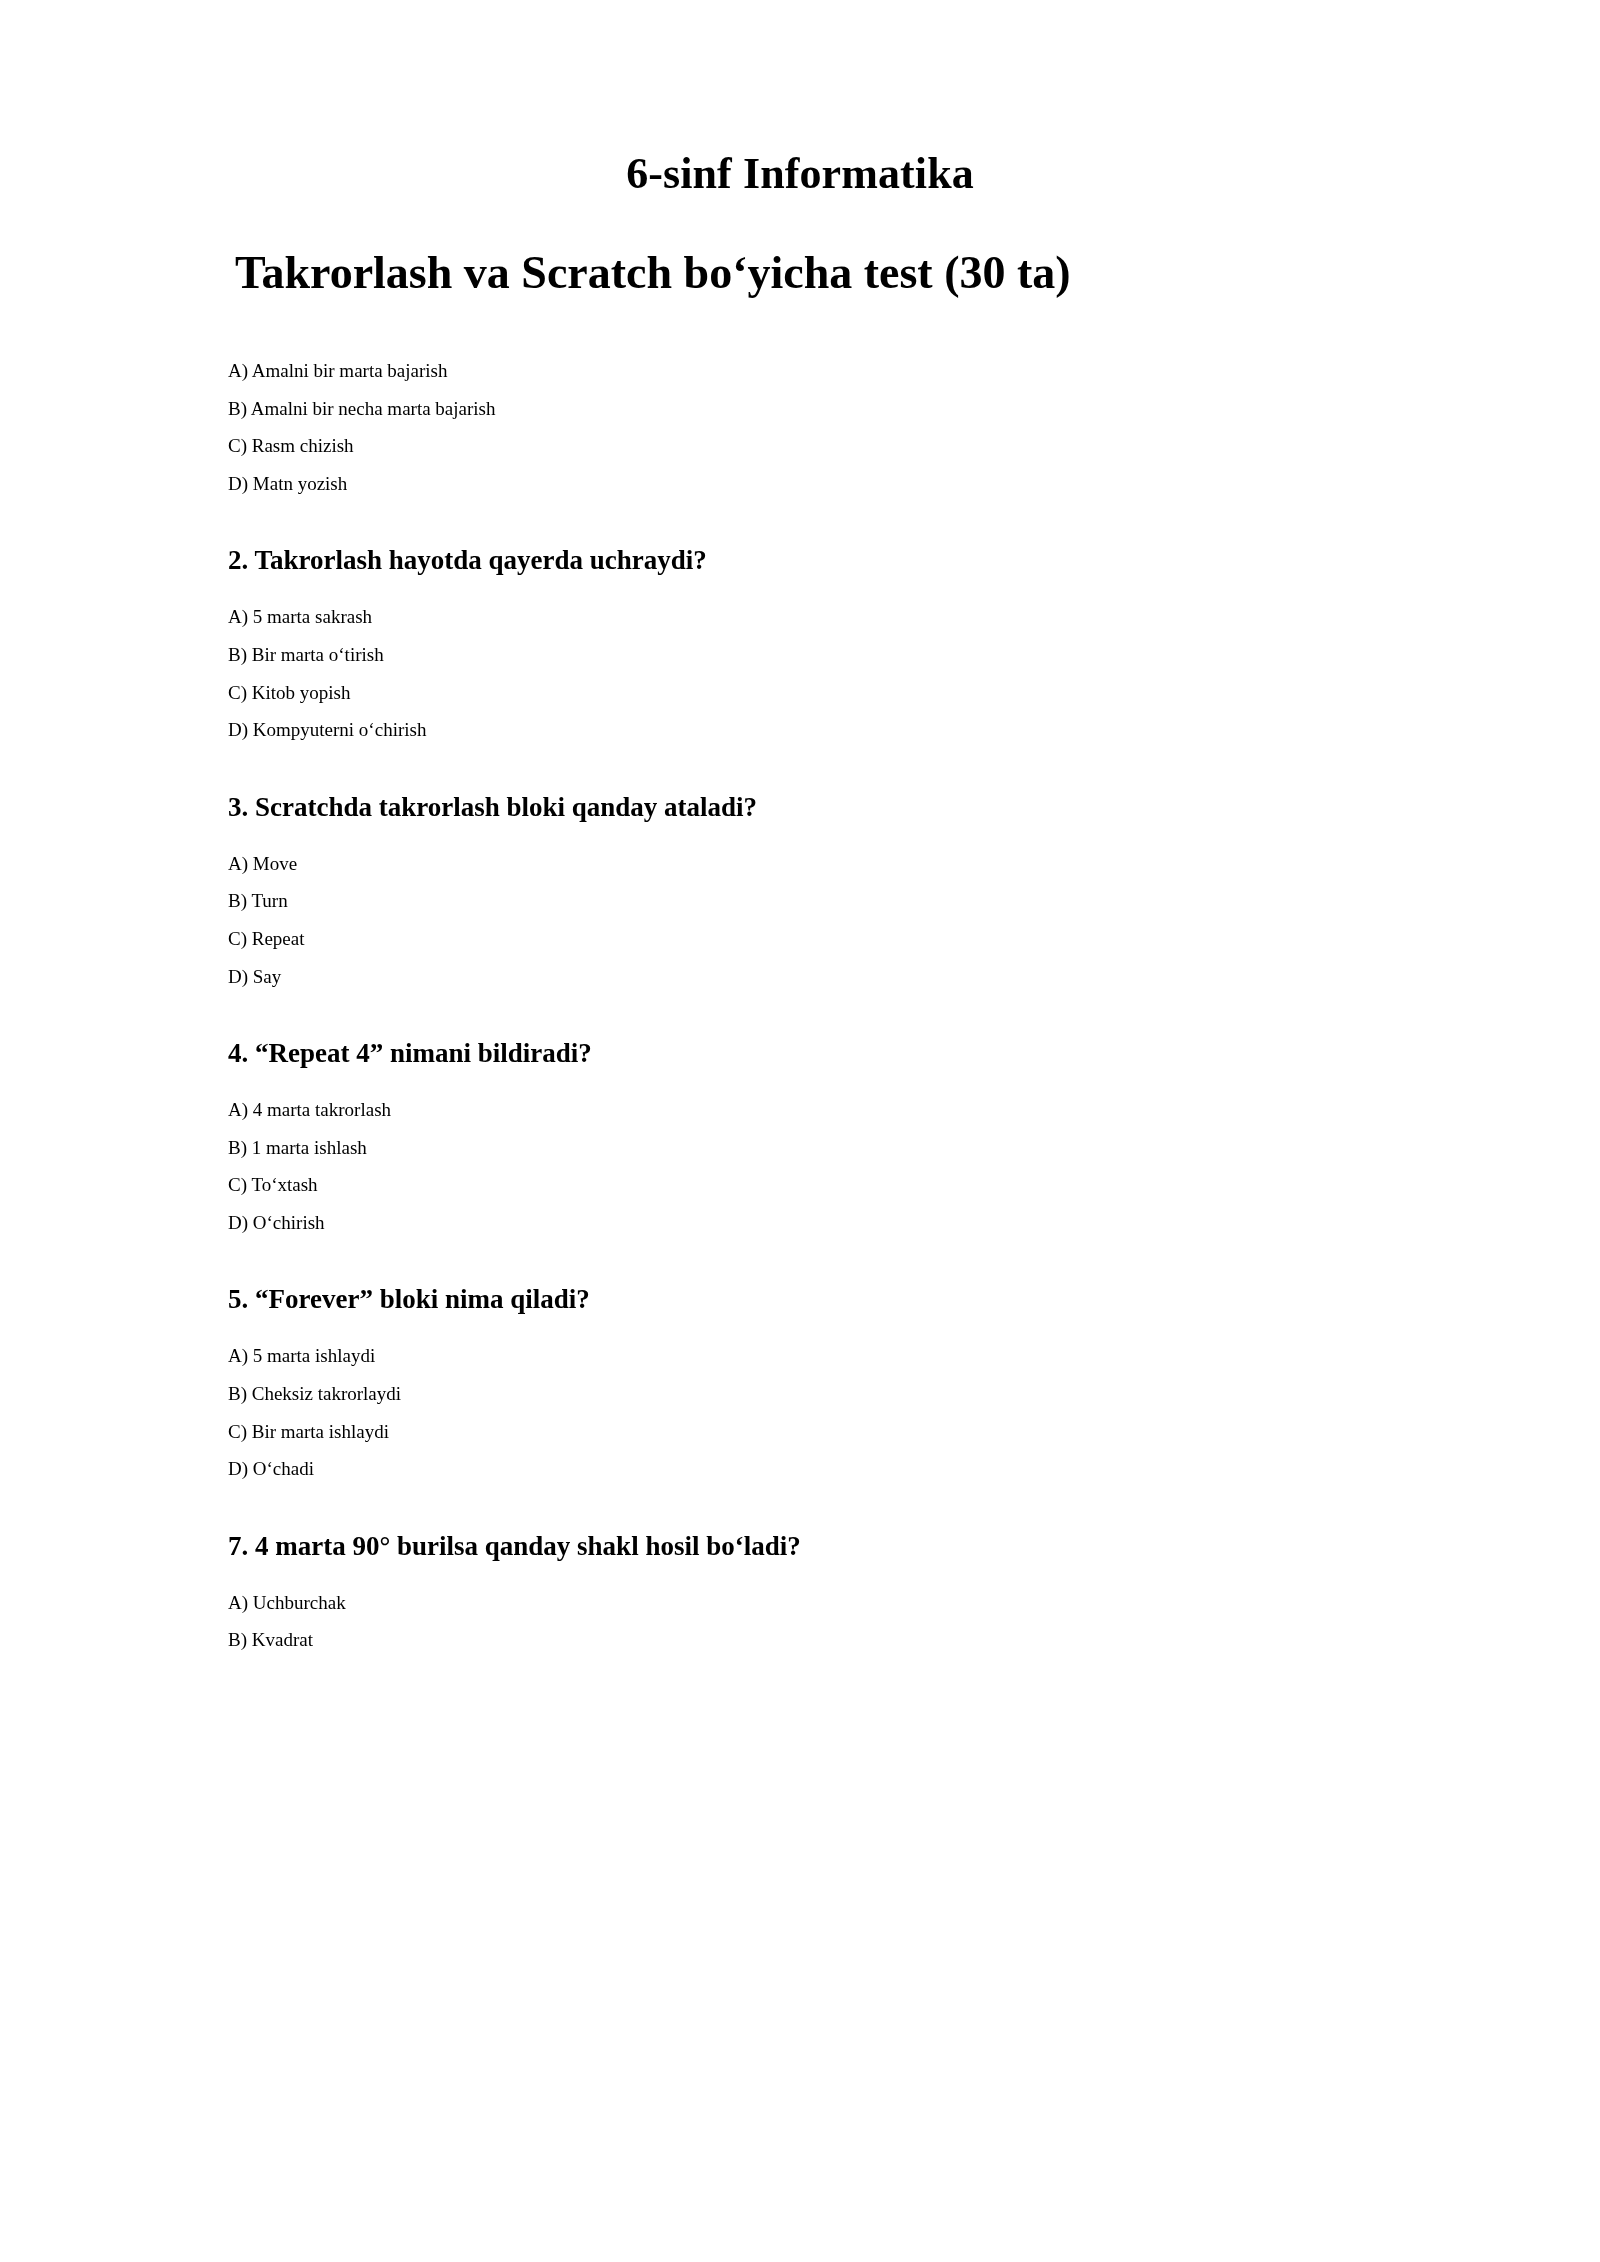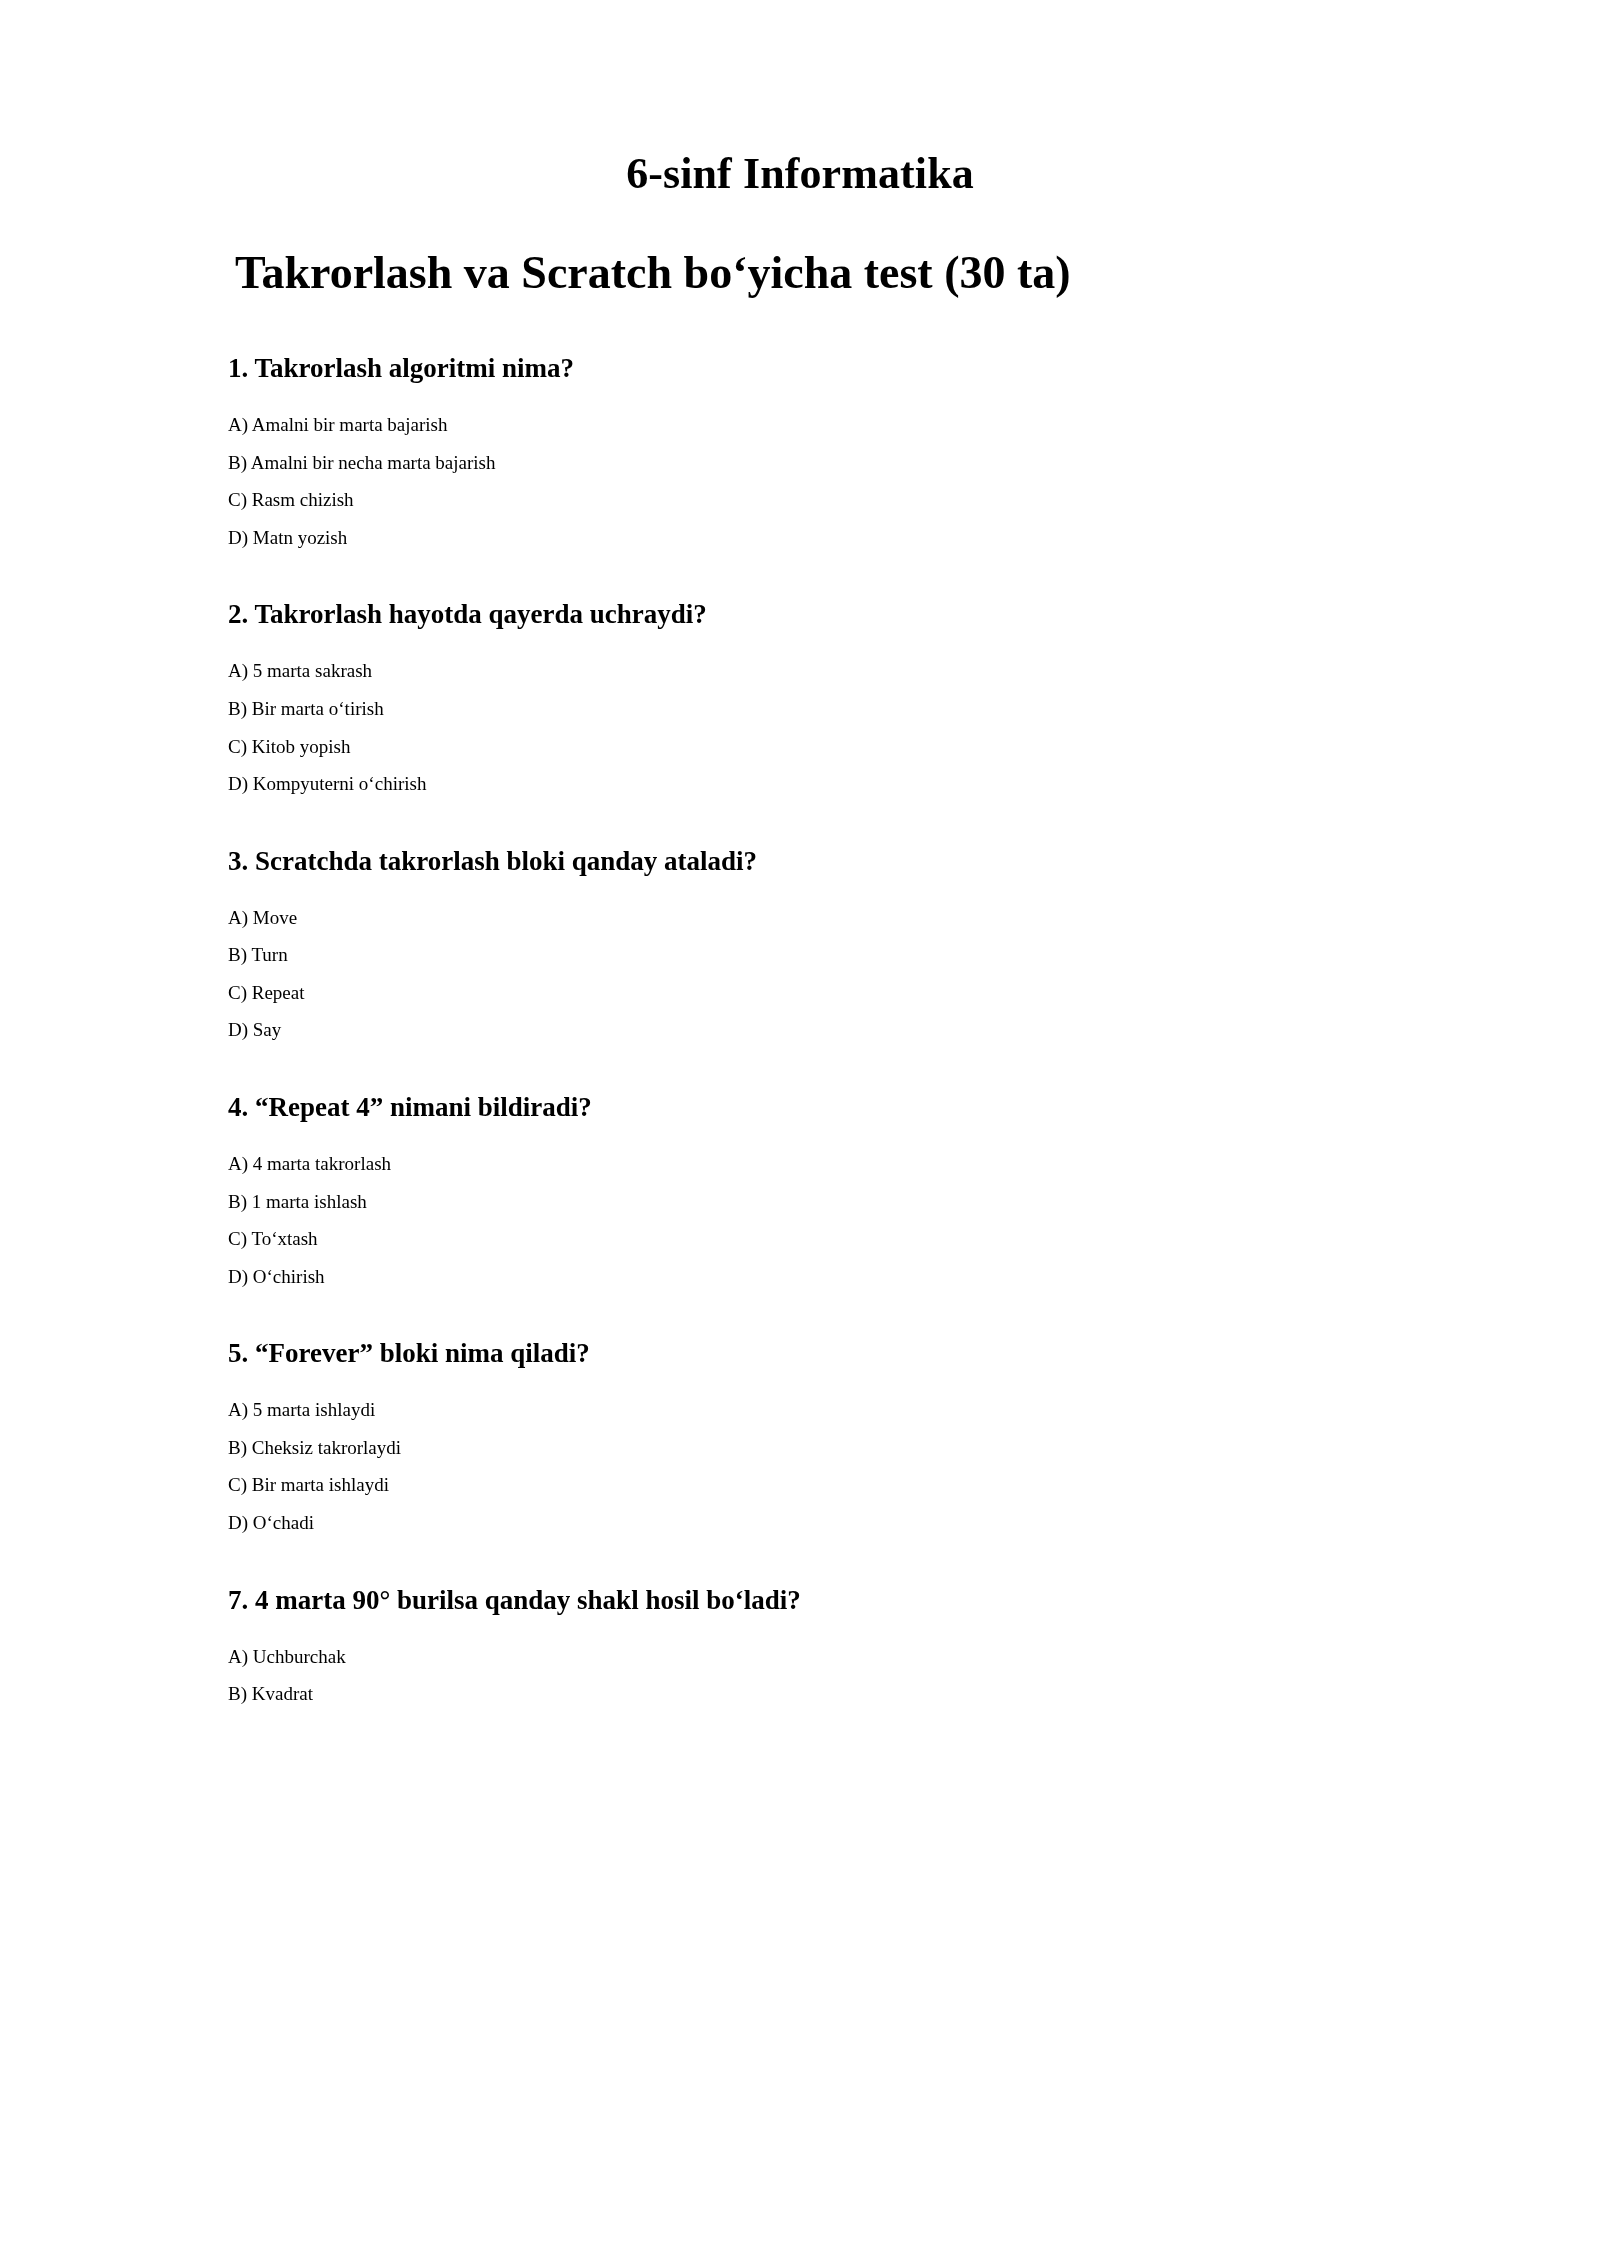--- a/index.html
+++ b/index.html
@@ -72,21 +72,20 @@
 
 <div class="page">
 
   <h1 class="doc-title">6-sinf Informatika</h1>
 
   <h2 class="doc-subtitle">Takrorlash va Scratch bo‘yicha test (30 ta)</h2>
 
   <div class="questions">
 
     <div class="question-block">
-      <p class="question-text">1. Takrorlash algoritmi nima?</p>
       <div class="options">
         <div class="option">A) Amalni bir marta bajarish</div>
         <div class="option">B) Amalni bir necha marta bajarish</div>
         <div class="option">C) Rasm chizish</div>
         <div class="option">D) Matn yozish</div>
       </div>
     </div>
 
     <div class="question-block">
       <p class="question-text">2. Takrorlash hayotda qayerda uchraydi?</p>

